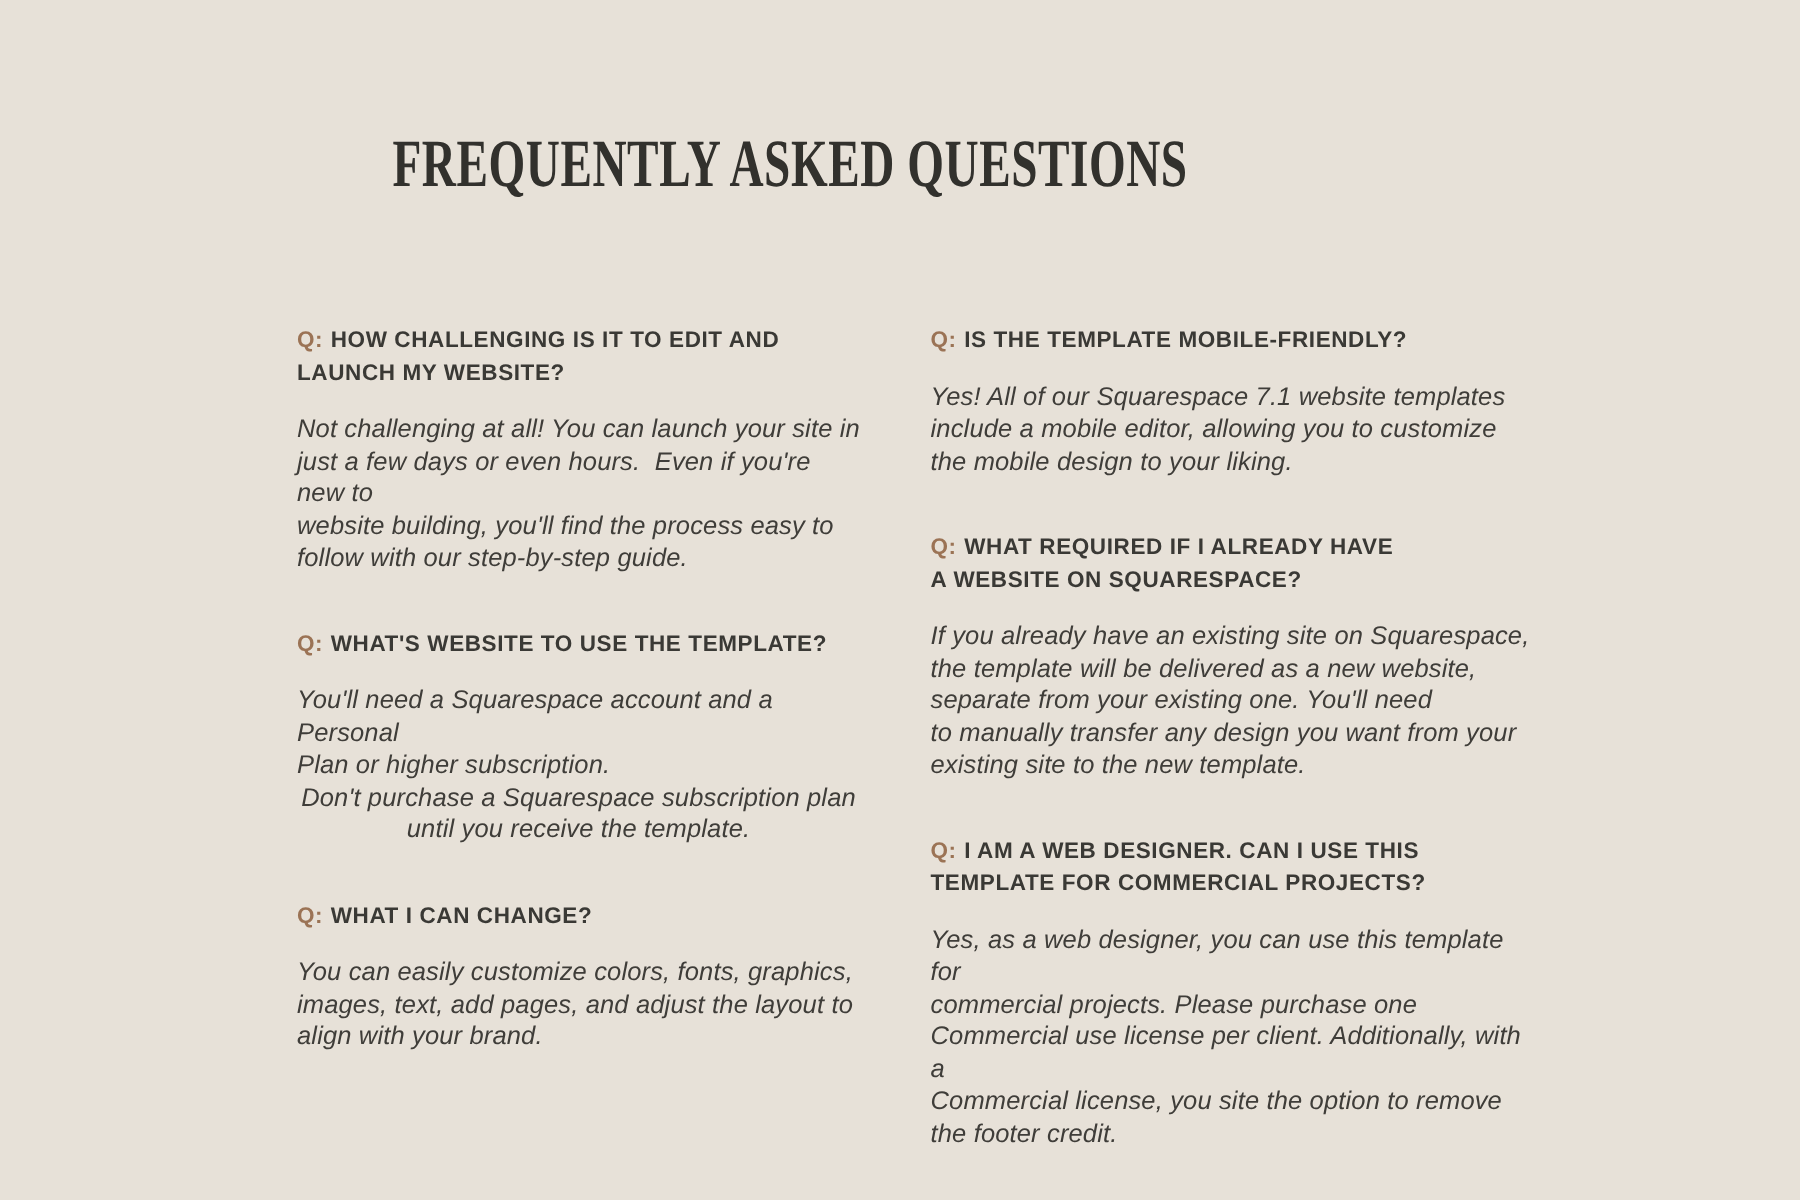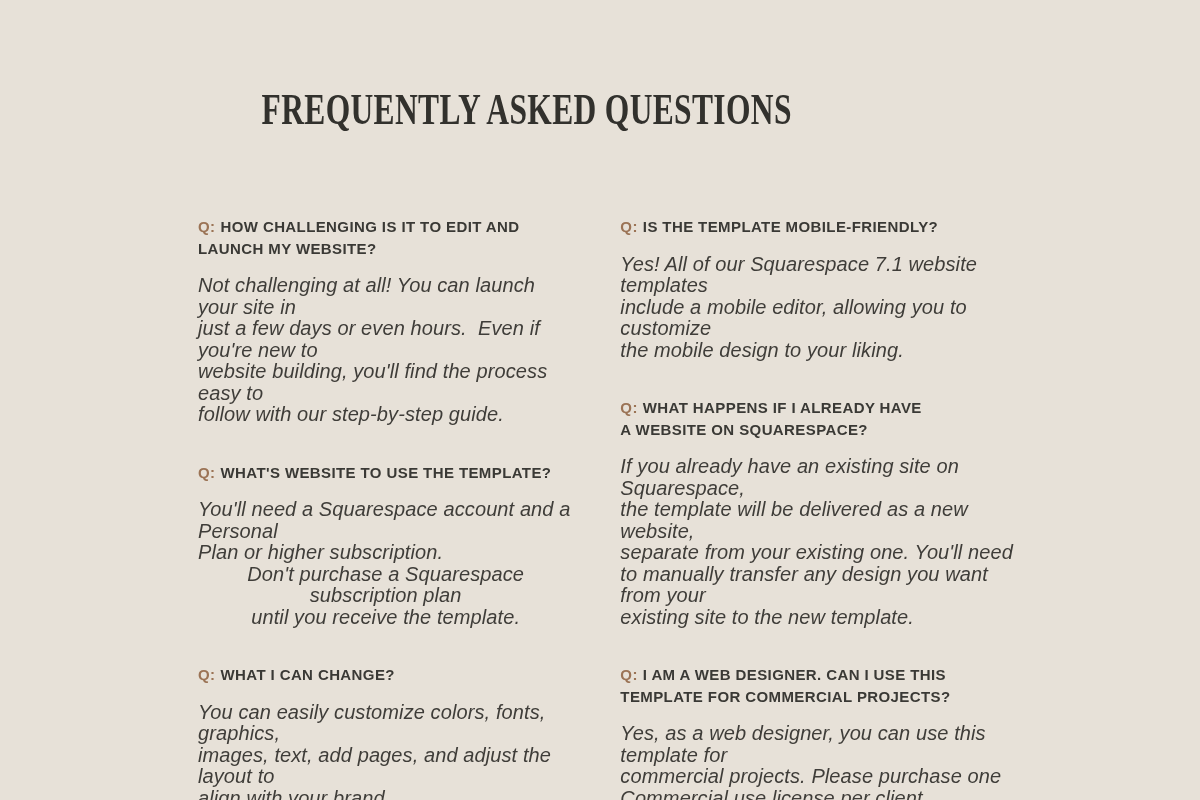--- a/index.html
+++ b/index.html
@@ -57,21 +57,21 @@
     line-height: 21.5px;
     color: #3a3935;
     white-space: pre-wrap;
   }
   .q-prefix {
     color: #9b7355;
     margin-right: 5px;
   }
   .answer {
     margin: 0;
-    font-size: 20px;
+    font-size: 17px;
     font-style: italic;
     line-height: 21.5px;
     letter-spacing: 0.1px;
     color: #3f3d39;
     white-space: pre-wrap;
   }
   .answer.underlined {
     text-underline-offset: 3px;
     text-decoration-thickness: 1px;
     text-align: center;
@@ -119,21 +119,21 @@
     <div class="col col-right">
 
       <div class="faq-item">
         <h3 class="question"><span class="q-prefix">Q:</span><span class="q-text">IS THE TEMPLATE MOBILE-FRIENDLY?</span></h3>
         <p class="answer">Yes! All of our Squarespace 7.1 website templates
 include a mobile editor, allowing you to customize
 the mobile design to your liking.</p>
       </div>
 
       <div class="faq-item">
-        <h3 class="question"><span class="q-prefix">Q:</span><span class="q-text">WHAT HAPPENS IF I ALREADY HAVE
+        <h3 class="question"><span class="q-prefix">Q:</span><span class="q-text">WHAT REQUIRED IF I ALREADY HAVE
 A WEBSITE ON SQUARESPACE?</span></h3>
         <p class="answer">If you already have an existing site on Squarespace,
 the template will be delivered as a new website,
 separate from your existing one. You'll need
 to manually transfer any design you want from your
 existing site to the new template.</p>
       </div>
 
       <div class="faq-item">
         <h3 class="question"><span class="q-prefix">Q:</span><span class="q-text">I AM A WEB DESIGNER. CAN I USE THIS

